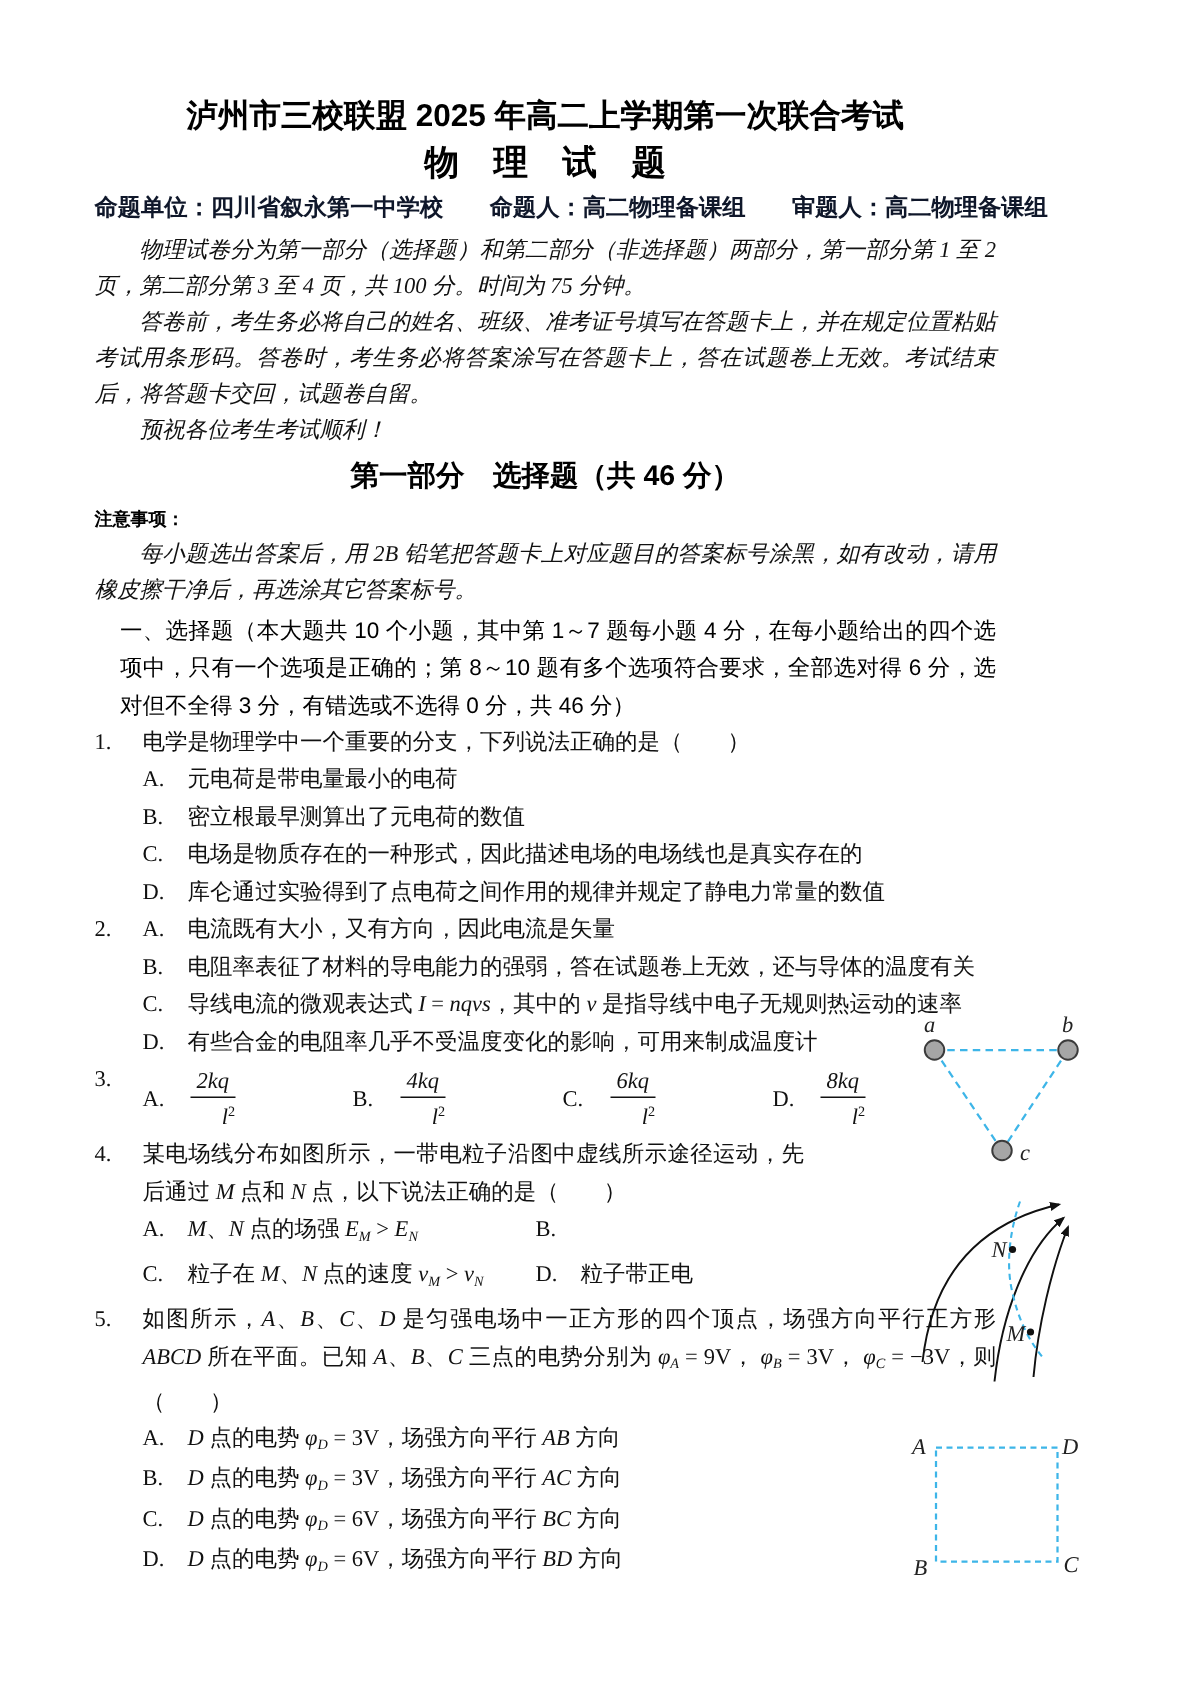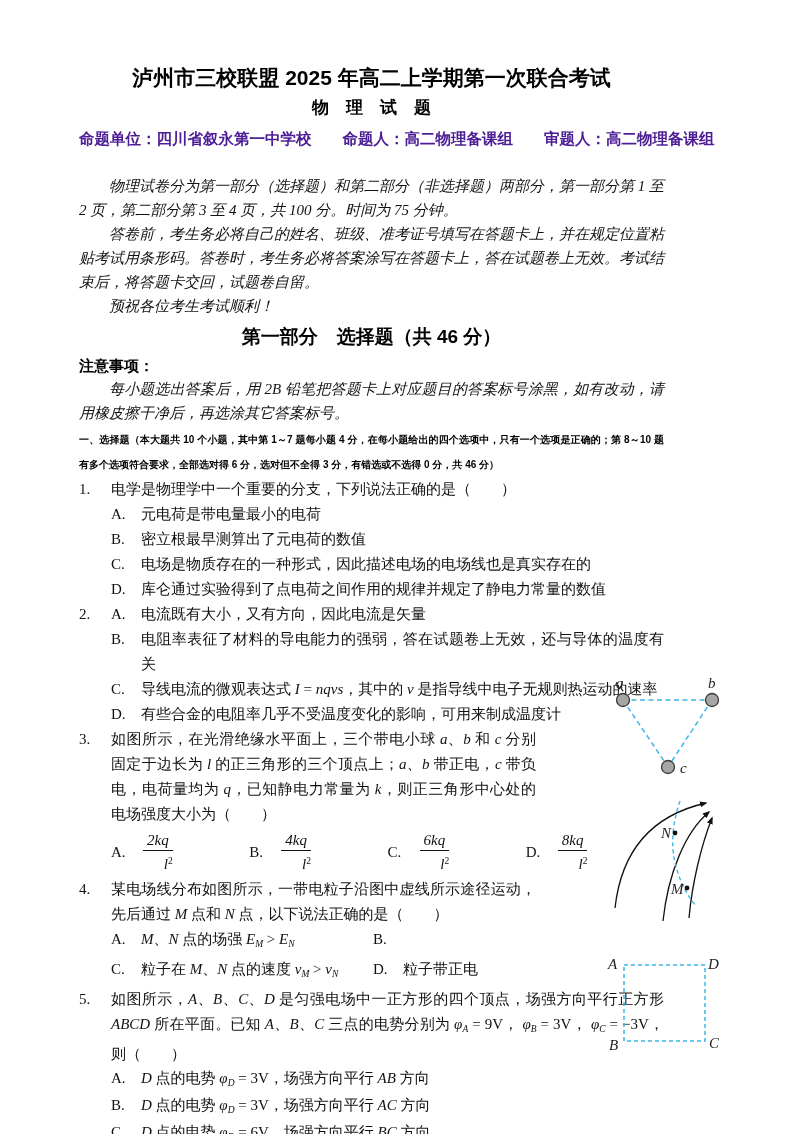--- a/index.html
+++ b/index.html
@@ -4,59 +4,58 @@
 <style>
   * { box-sizing: border-box; margin: 0; padding: 0; }
   html,body { background:#ffffff; }
   .page {
     position: relative;
     width: 726px; height: 1134px;
     background: #ffffff;
     color: #111;
     font-family: "Liberation Serif","DejaVu Serif",serif;
     overflow: hidden;
-    padding-left: 16px;
   }
   .content { padding: 64px 62px 0 63px; }
 
   .title {
     font-family: "Liberation Sans","DejaVu Sans",sans-serif;
     font-weight: bold; font-size: 21px; line-height: 27px;
     text-align: center; color:#000;
   }
   .subtitle {
     font-family: "Liberation Sans","DejaVu Sans",sans-serif;
-    font-weight: bold; font-size: 17px; line-height: 26px;
+    font-weight: bold; font-size: 23px; line-height: 26px;
     text-align: center; margin-top: 4px; color:#000;
   }
   .orgline {
     font-family: "Liberation Sans","DejaVu Sans",sans-serif;
     font-weight: bold; font-size: 15.5px; line-height: 20px;
-    text-align: center; margin-top: 8px; color:#4c1d95;
+    text-align: center; margin-top: 8px; color:#0f172a;
     white-space: nowrap;
   }
   .kai {
     font-style: italic;
     font-size: 15px; line-height: 24px;
     text-align: justify; text-indent: 2em;
   }
-  .intro { margin-top: 25px; font-style: italic; }
+  .intro { margin-top: 6px; font-style: italic; }
   .sec-heading {
     font-family: "Liberation Sans","DejaVu Sans",sans-serif;
     font-weight: bold; font-size: 19px; line-height: 28px;
     text-align: center; margin: 5px 0 3px; color:#000;
   }
   .notice-label {
     font-family: "Liberation Sans","DejaVu Sans",sans-serif;
-    font-weight: bold; font-size: 15px; line-height: 23px; color:#000;
+    font-weight: bold; font-size: 12px; line-height: 23px; color:#000;
   }
   .instruction {
     font-family: "Liberation Sans","DejaVu Sans",sans-serif;
-    font-weight: bold; font-size: 10px; line-height: 25px;
-    text-align: justify; margin-top: 2px; color:#000;
+    font-weight: normal; font-size: 15px; line-height: 25px;
+    text-align: justify; margin-top: 2px; color:#000;margin-left:17px;
   }
 
   .q { display: flex; font-size: 15px; line-height: 25px; }
   .qnum { flex: none; width: 32px; }
   .qbody { flex: 1; min-width: 0; }
   .stem { text-align: justify; }
   .stem.narrow { margin-right: 128px; }
   .opt { display: flex; }
   .olabel { flex: none; width: 30px; }
   .otext { flex: 1; min-width: 0; text-align: justify; }
@@ -152,21 +151,20 @@
         <div class="opt">
             <span class="olabel">D.</span>
             <span class="otext">有些合金的电阻率几乎不受温度变化的影响，可用来制成温度计</span>
           </div>
       </div>
     </div>
 
     <div class="q">
       <div class="qnum">3.</div>
       <div class="qbody">
-        <div class="stem narrow">如图所示，在光滑绝缘水平面上，三个带电小球 <span class="ri">a</span>、<span class="ri">b</span> 和 <span class="ri">c</span> 分别固定于边长为 <span class="ri">l</span> 的正三角形的三个顶点上；<span class="ri">a</span>、<span class="ri">b</span> 带正电，<span class="ri">c</span> 带负电，电荷量均为 <span class="ri">q</span>，已知静电力常量为 <span class="ri">k</span>，则正三角形中心处的电场强度大小为（　　）</div>
         <div class="q3row">
           <div class="opt-frac">
               <span class="olabel">A.</span>
               <span><span class="frac"><span class="fnum"><span class="ri">2kq</span></span><span class="fden"><span class="ri">l</span><sup>2</sup></span></span></span>
             </div>
           <div class="opt-frac">
               <span class="olabel">B.</span>
               <span><span class="frac"><span class="fnum"><span class="ri">4kq</span></span><span class="fden"><span class="ri">l</span><sup>2</sup></span></span></span>
             </div>
           <div class="opt-frac">

